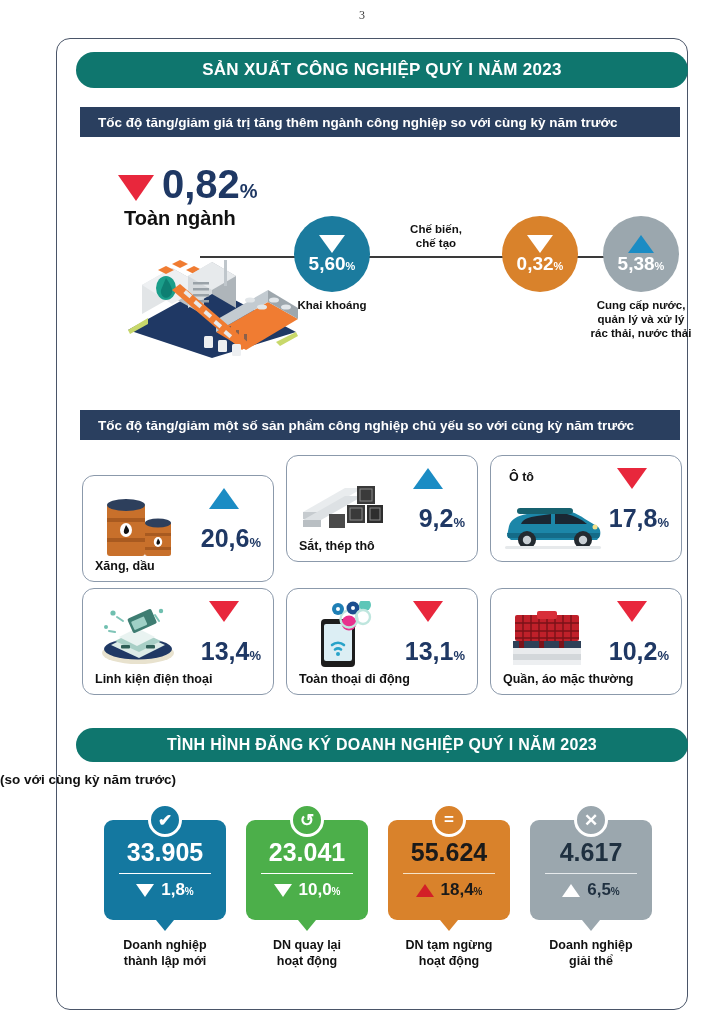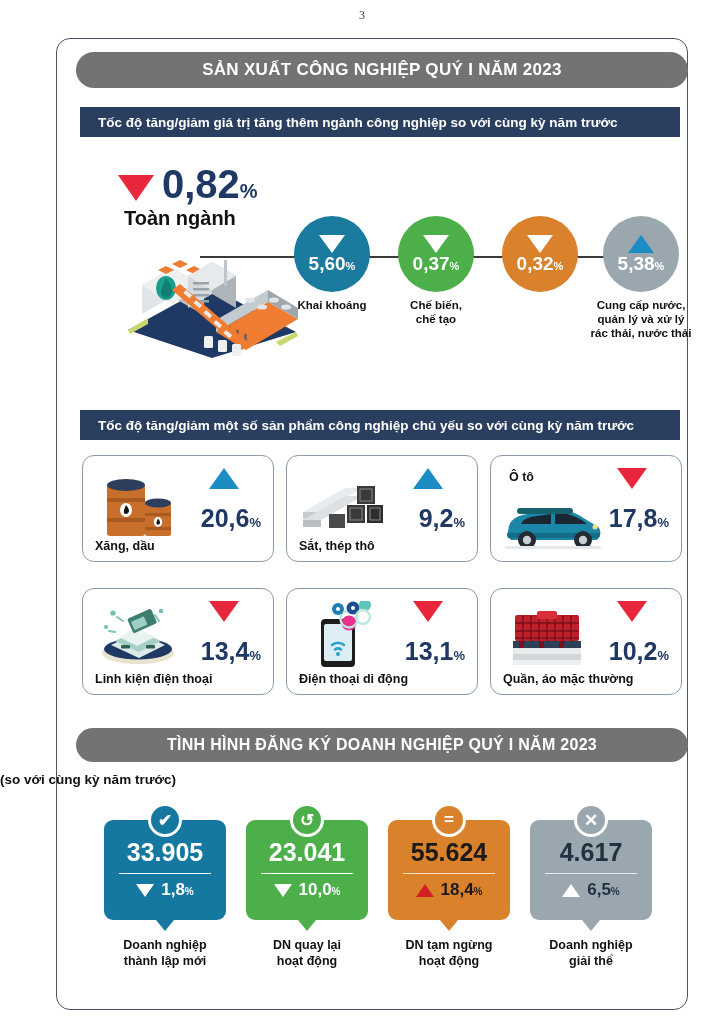--- a/index.html
+++ b/index.html
@@ -20,21 +20,21 @@
   .outer-frame {
     position: absolute; left: 56px; top: 38px;
     width: 632px; height: 972px;
     border: 1.5px solid #4a5568; border-radius: 14px;
     background: #fff;
   }
 
   
   .banner {
     position: absolute;
-    background: #737373;
+    background: #0f766e;
     border-radius: 22px;
     display: flex; align-items: center; justify-content: center;
     color: #fff; font-weight: bold; letter-spacing: .3px;
     text-align: center;
   }
   #banner-industry { left: 76px; top: 52px; width: 612px; height: 36px; font-size: 17px; }
   #banner-business { left: 76px; top: 728px; width: 612px; height: 34px; font-size: 16px; }
 
   
   .navy-bar {
@@ -220,26 +220,20 @@
       <div class="circ" style="background:#1B7B9E">
         <div class="arrow-wrap">
             <div class="tri down-white"></div>
           </div>
         <div class="val"><span>5,60</span><span class="pc">%</span></div>
       </div>
       <div class="circ-label">Khai khoáng</div>
     </div>
 
     <div class="circ-item" style="left:104px; top:0px;">
-      <div class="circ" style="background:#4CAF4A">
-        <div class="arrow-wrap">
-            <div class="tri down-white"></div>
-          </div>
-        <div class="val"><span>0,37</span><span class="pc">%</span></div>
-      </div>
       <div class="circ-label" style="white-space:pre-line">Chế biến,
 chế tạo</div>
     </div>
 
     <div class="circ-item" style="left:208px; top:0px;">
       <div class="circ" style="background:#D9822B">
         <div class="arrow-wrap">
             <div class="tri down-white"></div>
           </div>
         <div class="val"><span>0,32</span><span class="pc">%</span></div>
@@ -254,21 +248,21 @@
         <div class="val"><span>5,38</span><span class="pc">%</span></div>
       </div>
       <div class="circ-label" style="white-space:pre-line">Cung cấp nước,
 quản lý và xử lý
 rác thải, nước thải</div>
     </div>
   </div>
 
   <div class="navy-bar" id="navy-2">Tốc độ tăng/giảm một số sản phẩm công nghiệp chủ yếu so với cùng kỳ năm trước</div>
 
-  <div class="card" style="left:82px; top:455px;">
+  <div class="card" style="left:82px; top:475px;">
     <div class="cicon" style="left:20px; top:16px;">
       <svg width="72" height="68" viewBox="0 0 72 68">
         <rect x="4" y="12" width="38" height="52" rx="3" fill="#C8702B"></rect>
         <ellipse cx="23" cy="13" rx="19" ry="6" fill="#2D3F5C"></ellipse>
         <rect x="4" y="26" width="38" height="4" fill="#A85A20"></rect>
         <rect x="4" y="46" width="38" height="4" fill="#A85A20"></rect>
         <ellipse cx="23" cy="38" rx="6" ry="7" fill="#fff"></ellipse>
         <path d="M23 33 c3 4 4 6 2 8 c-2 2 -5 1 -4 -3 Z" fill="#111"></path>
         <rect x="42" y="30" width="26" height="34" rx="2.5" fill="#C8702B"></rect>
         <ellipse cx="55" cy="31" rx="13" ry="4.5" fill="#2D3F5C"></ellipse>
@@ -385,21 +379,21 @@
         <g fill="#fff">
             <circle cx="29" cy="8" r="2"></circle>
             <circle cx="44" cy="7" r="2"></circle>
           </g>
       </svg>
     </div>
     <div class="carrow">
         <div class="tri down-red-sm"></div>
       </div>
     <div class="cval"><span>13,1</span><span class="pc">%</span></div>
-    <div class="clabel">Điện thoại di động</div>
+    <div class="clabel">Toàn thoại di động</div>
   </div>
 
   <div class="card" style="left:490px; top:588px;">
     <div class="cicon" style="left:18px; top:16px;">
       <svg width="76" height="62" viewBox="0 0 76 62">
         <rect x="6" y="10" width="64" height="26" rx="2" fill="#C0202A"></rect>
         <rect x="28" y="6" width="20" height="8" rx="2" fill="#D8303A"></rect>
         <g stroke="#6E1016" stroke-width="1.4" opacity=".85">
           <line x1="14" y1="10" x2="14" y2="36"></line>
             <line x1="22" y1="10" x2="22" y2="36"></line>

